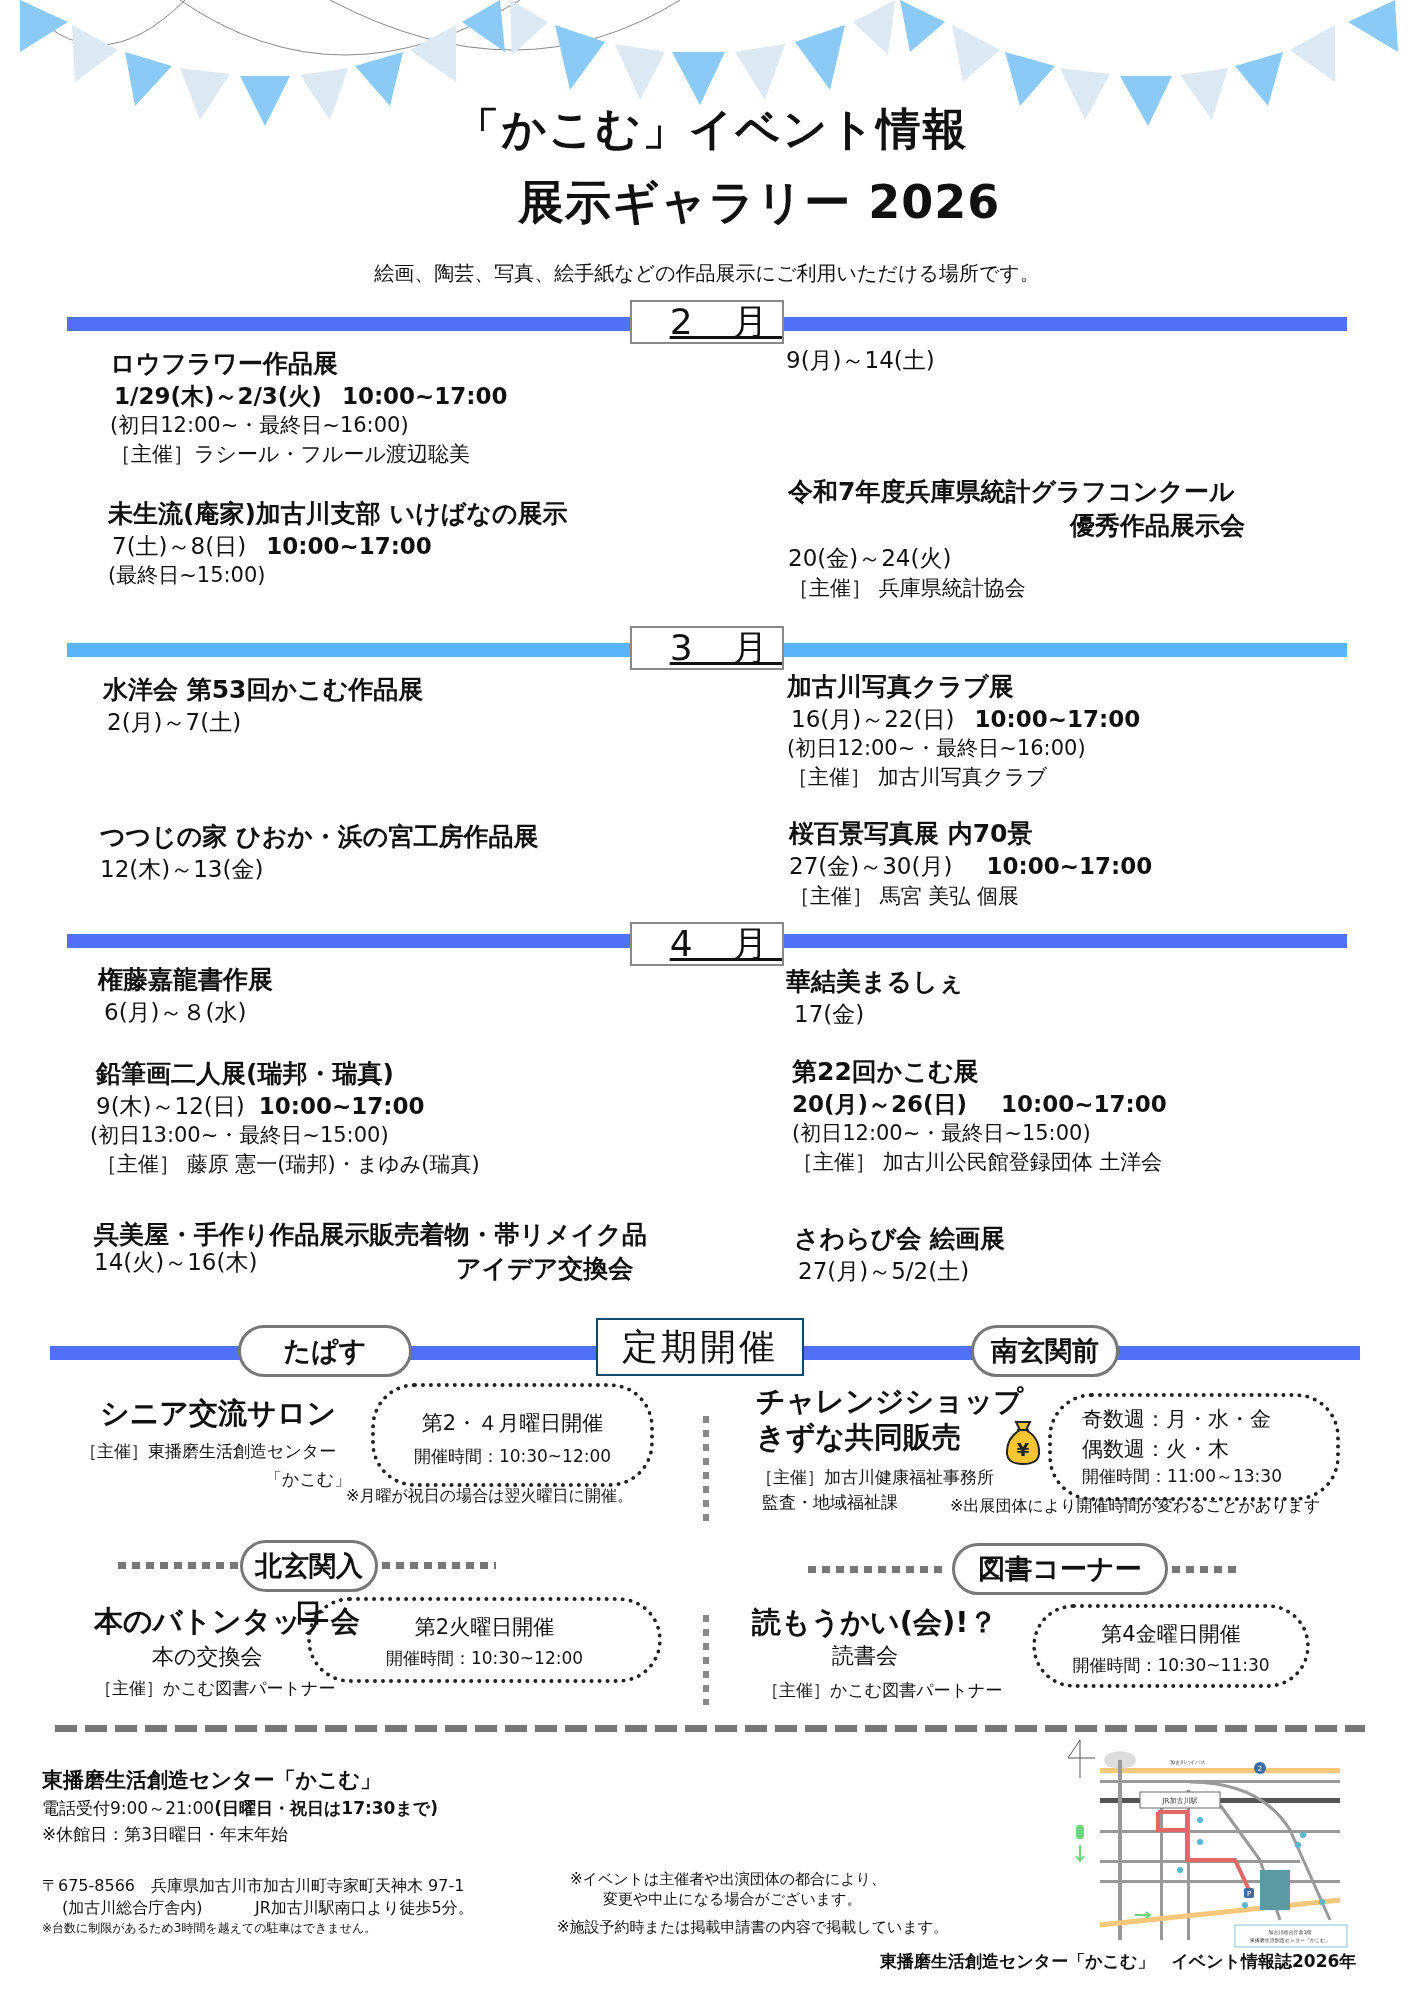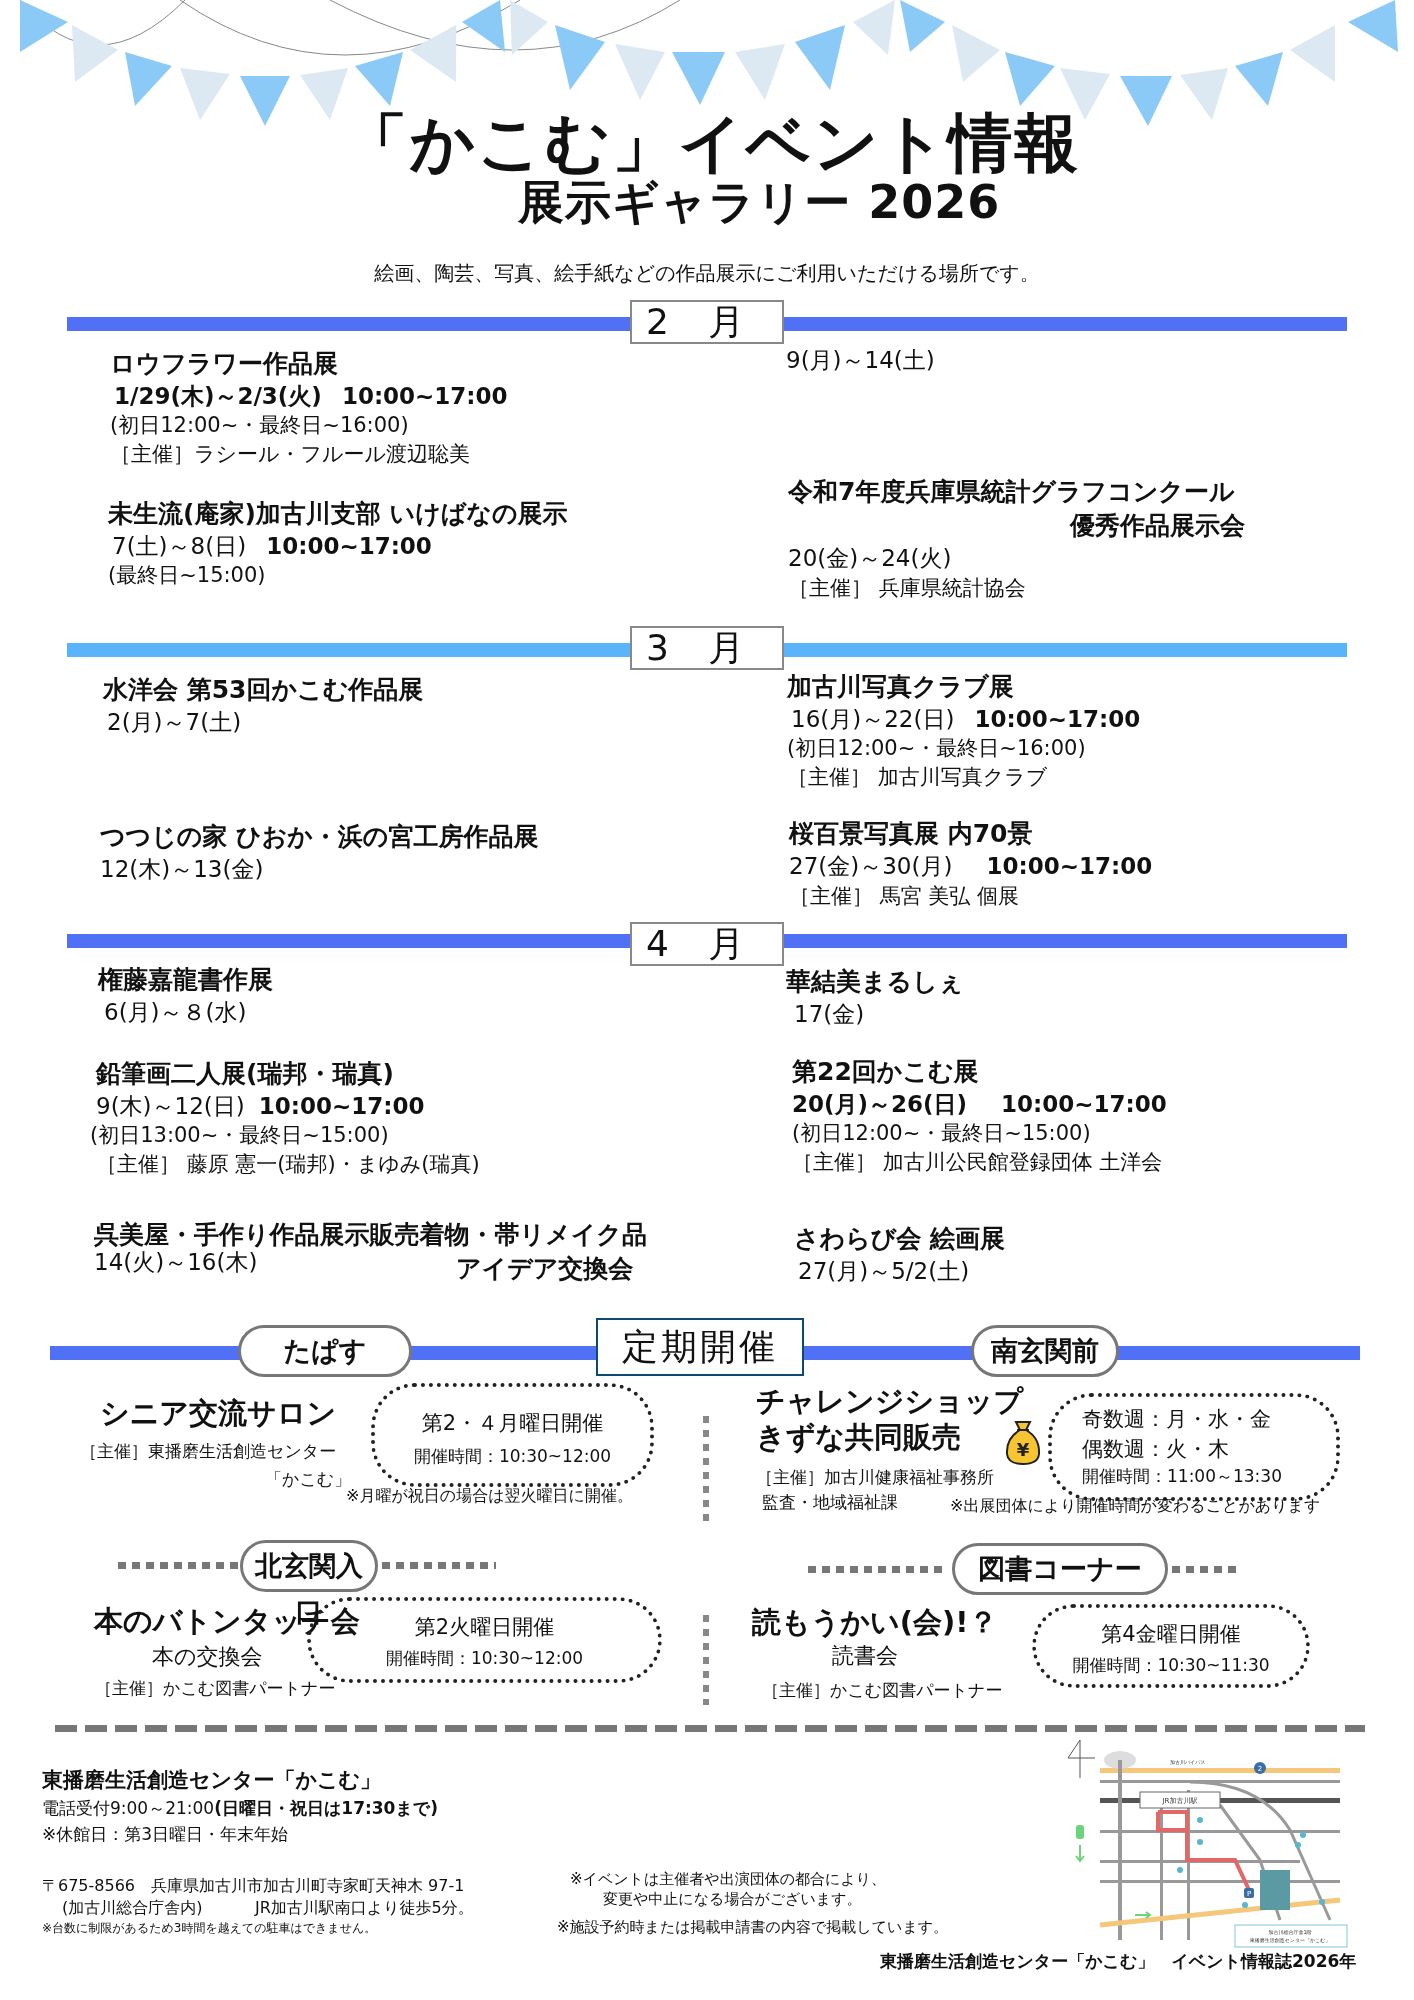--- a/index.html
+++ b/index.html
@@ -1,25 +1,25 @@
 <!DOCTYPE html>
 <html><head>
 <meta charset="utf-8">
 <style>
   * { box-sizing: border-box; margin: 0; padding: 0; }
   html, body { width: 1414px; height: 2000px; background: #ffffff; overflow: hidden; }
   body { position: relative; font-family: "DejaVu Sans", "Liberation Sans", sans-serif; color: #111; }
   .abs { position: absolute; }
   .bunting { position: absolute; left: 0; top: 0; width: 1414px; height: 130px; }
-  .title-main { position: absolute; left: 0; width: 1414px; top: 100px; text-align: center; font-size: 64px; font-weight: bold; letter-spacing: 2px; padding-left: 10px; }
+  .title-main { position: absolute; left: 0; width: 1414px; top: 100px; text-align: center; font-size: 44px; font-weight: bold; letter-spacing: 2px; padding-left: 10px; }
   .title-sub { position: absolute; left: 518px; top: 172px; font-size: 46px; font-weight: bold; letter-spacing: 1px; }
   .subtitle { position: absolute; left: 0; width: 1414px; top: 260px; text-align: center; font-size: 20px; }
 
   .month-bar { position: absolute; left: 67px; width: 1280px; height: 14px; }
-  .month-label { position: absolute; width: 154px; height: 44px; background: #fff; border: 2px solid #888; font-size: 36px; text-align: left; line-height: 40px; letter-spacing: 14px; padding-left: 14px; }
+  .month-label { position: absolute; width: 154px; height: 44px; background: #fff; border: 2px solid #888; font-size: 36px; text-align: right; line-height: 40px; letter-spacing: 14px; padding-left: 14px; text-decoration: underline; }
 
   .ev { position: absolute; white-space: nowrap; }
   .ev .t { font-size: 25px; font-weight: bold; line-height: 34px; }
   .ev .d { font-size: 23px; line-height: 30px; }
   .ev .d b { font-weight: bold; margin-left: 20px; }
   .ev .n { font-size: 21px; line-height: 28px; }
   .ev .o { font-size: 21px; line-height: 30px; }
 
   .reg-bar { position: absolute; left: 50px; top: 1346px; width: 1310px; height: 14px; background: #5071f5; }
   .pill { position: absolute; background: #fff; border: 3px solid #777; border-radius: 26px; font-size: 27px; font-weight: bold; text-align: center; }

